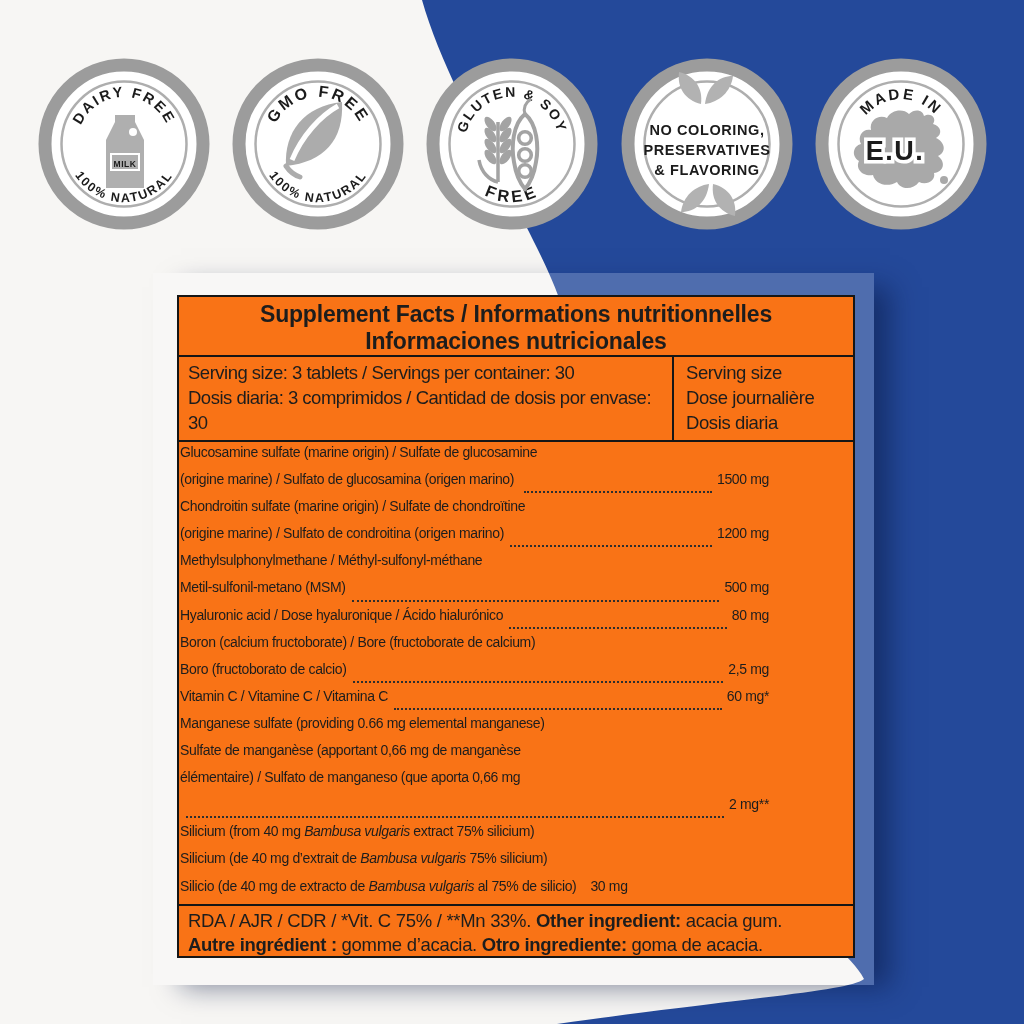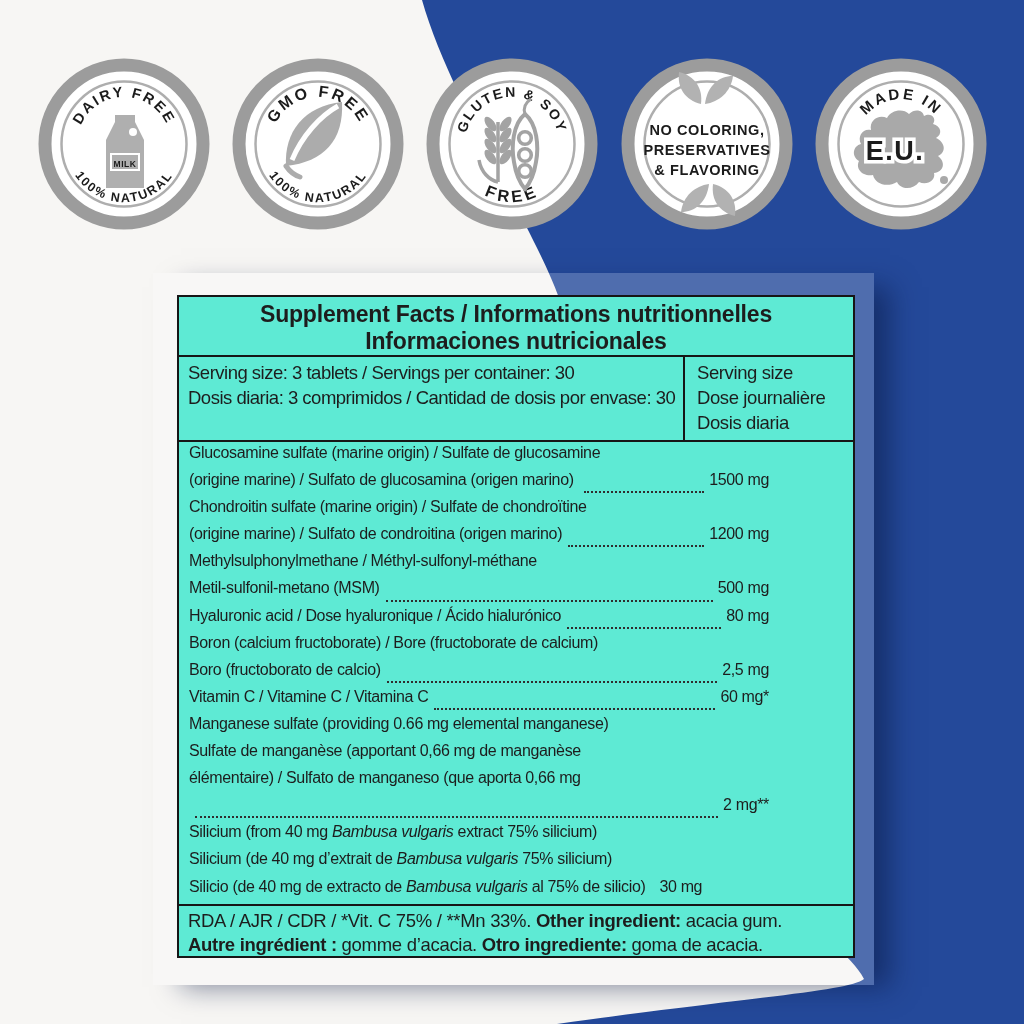--- a/index.html
+++ b/index.html
@@ -2,30 +2,30 @@
 <html><head>
 <meta charset="utf-8">
 <style>
   html,body{margin:0;padding:0;background:#e8e8e8;}
   .stage{position:relative;width:1024px;height:1024px;overflow:hidden;background:#F7F6F4;
          font-family:"Liberation Sans",sans-serif;color:#1d1d1d;}
   svg.bg{position:absolute;left:0;top:0;}
   .backing{position:absolute;left:153px;top:273px;width:721px;height:712px;
            background:rgba(255,255,255,0.20);
            box-shadow:22px 8px 26px -6px rgba(8,22,62,0.50);}
-  .card{position:absolute;left:177px;top:295px;width:678px;height:663px;background:#5eead4;
+  .card{position:absolute;left:177px;top:295px;width:678px;height:663px;background:#f97316;
         border:2px solid #161616;box-sizing:border-box;display:flex;flex-direction:column;}
   .title{text-align:center;font-weight:bold;font-size:23px;line-height:27px;padding-top:4px;
          height:60px;box-sizing:border-box;border-bottom:2px solid #161616;letter-spacing:-0.2px;}
   .serving{display:flex;height:92px;box-sizing:border-box;border-bottom:2px solid #161616;
            font-size:18.5px;line-height:25px;letter-spacing:-0.5px;}
   .serving .left{flex:1;padding:3px 4px 0 9px;}
-  .serving .right{width:152px;border-left:2px solid #161616;padding:3px 4px 0 12px;letter-spacing:-0.4px;}
-  .ingredients{height:462px;box-sizing:border-box;padding:2px 0 0 10px;
-               font-size:16px;letter-spacing:-0.35px;}
+  .serving .right{width:152px;border-left:2px solid #161616;padding:3px 15px 0 12px;letter-spacing:-0.4px;}
+  .ingredients{height:462px;box-sizing:border-box;padding:2px 0 0 1px;
+               font-size:14px;letter-spacing:-0.35px;}
   .ing-row{display:flex;align-items:baseline;height:27.1px;white-space:pre;}
   .ing-text .it{font-style:italic;}
   .leader{flex:1;align-self:flex-end;border-bottom:2.6px dotted #2e2e2e;
           margin:0 5px 5px 6px;min-width:10px;}
   .ing-val{white-space:pre;margin-right:84px;}
   .ing-val.inline{margin-left:14px;margin-right:0;flex:none;}
   .footnotes{flex:1;border-top:2px solid #161616;padding:3px 8px 0 9px;
              font-size:18.5px;line-height:23.5px;letter-spacing:-0.3px;}
   .fn-line .b{font-weight:bold;}
   .badge{position:absolute;top:58px;width:172px;height:172px;}

